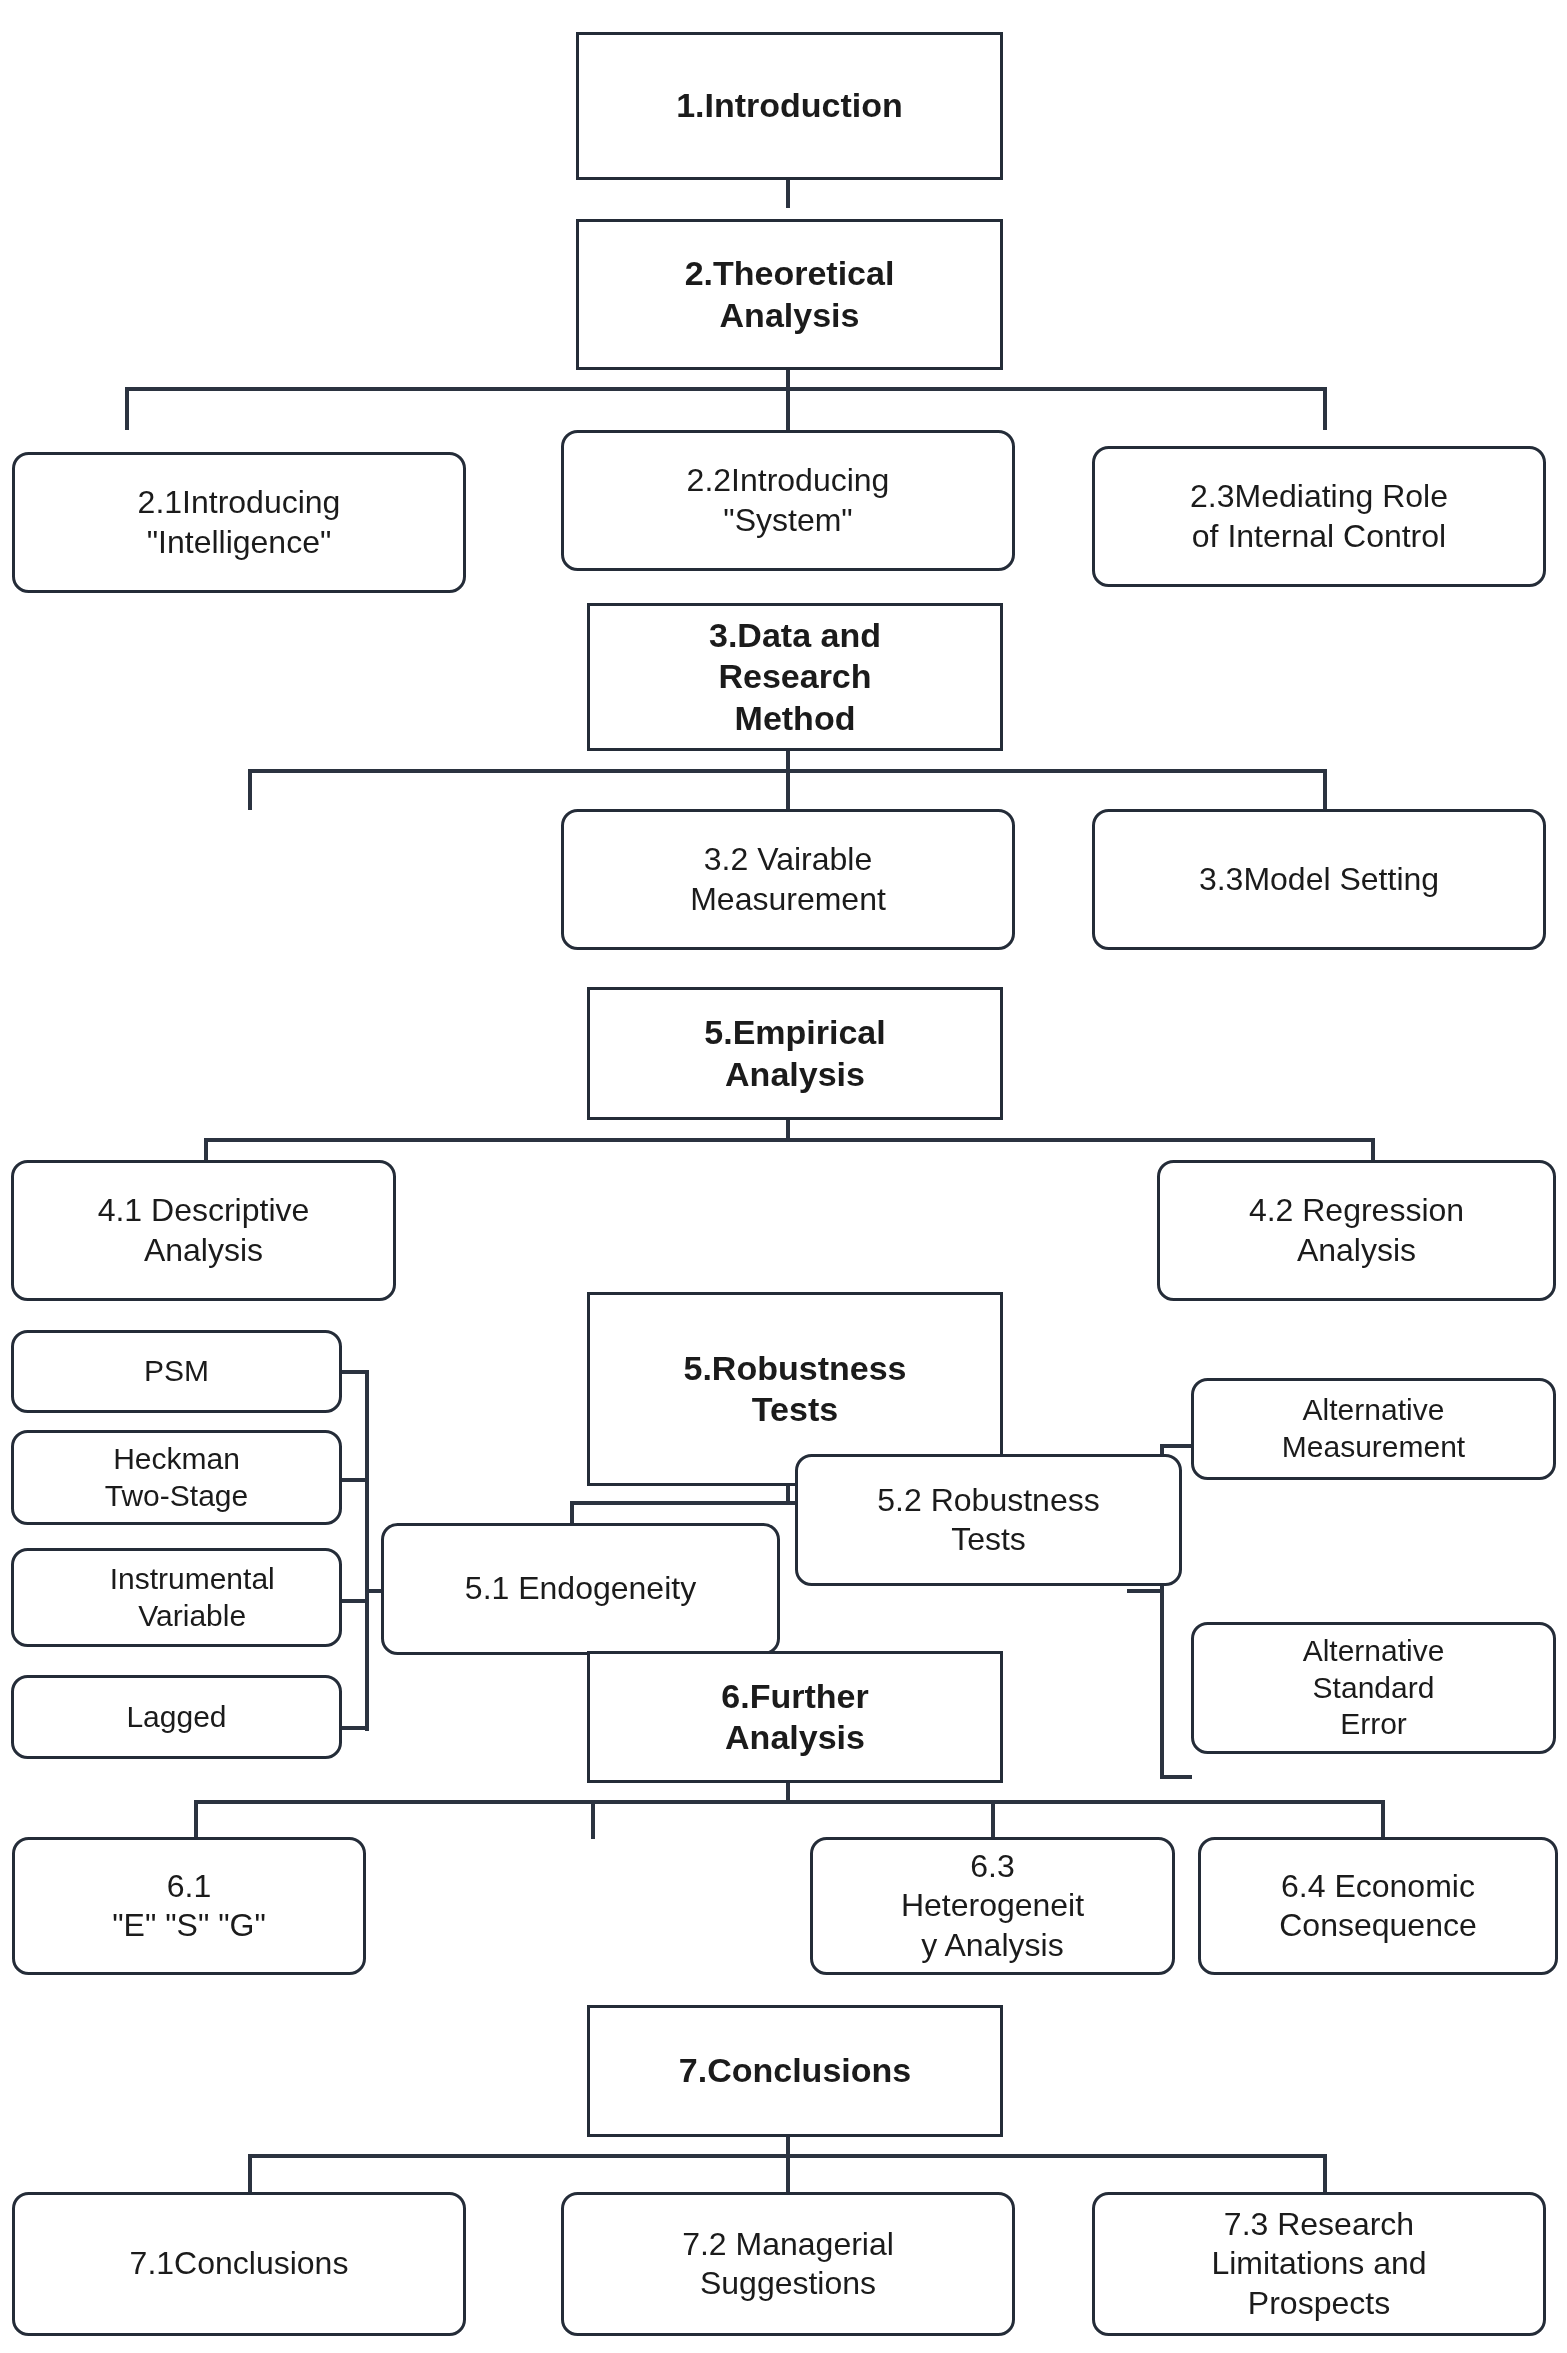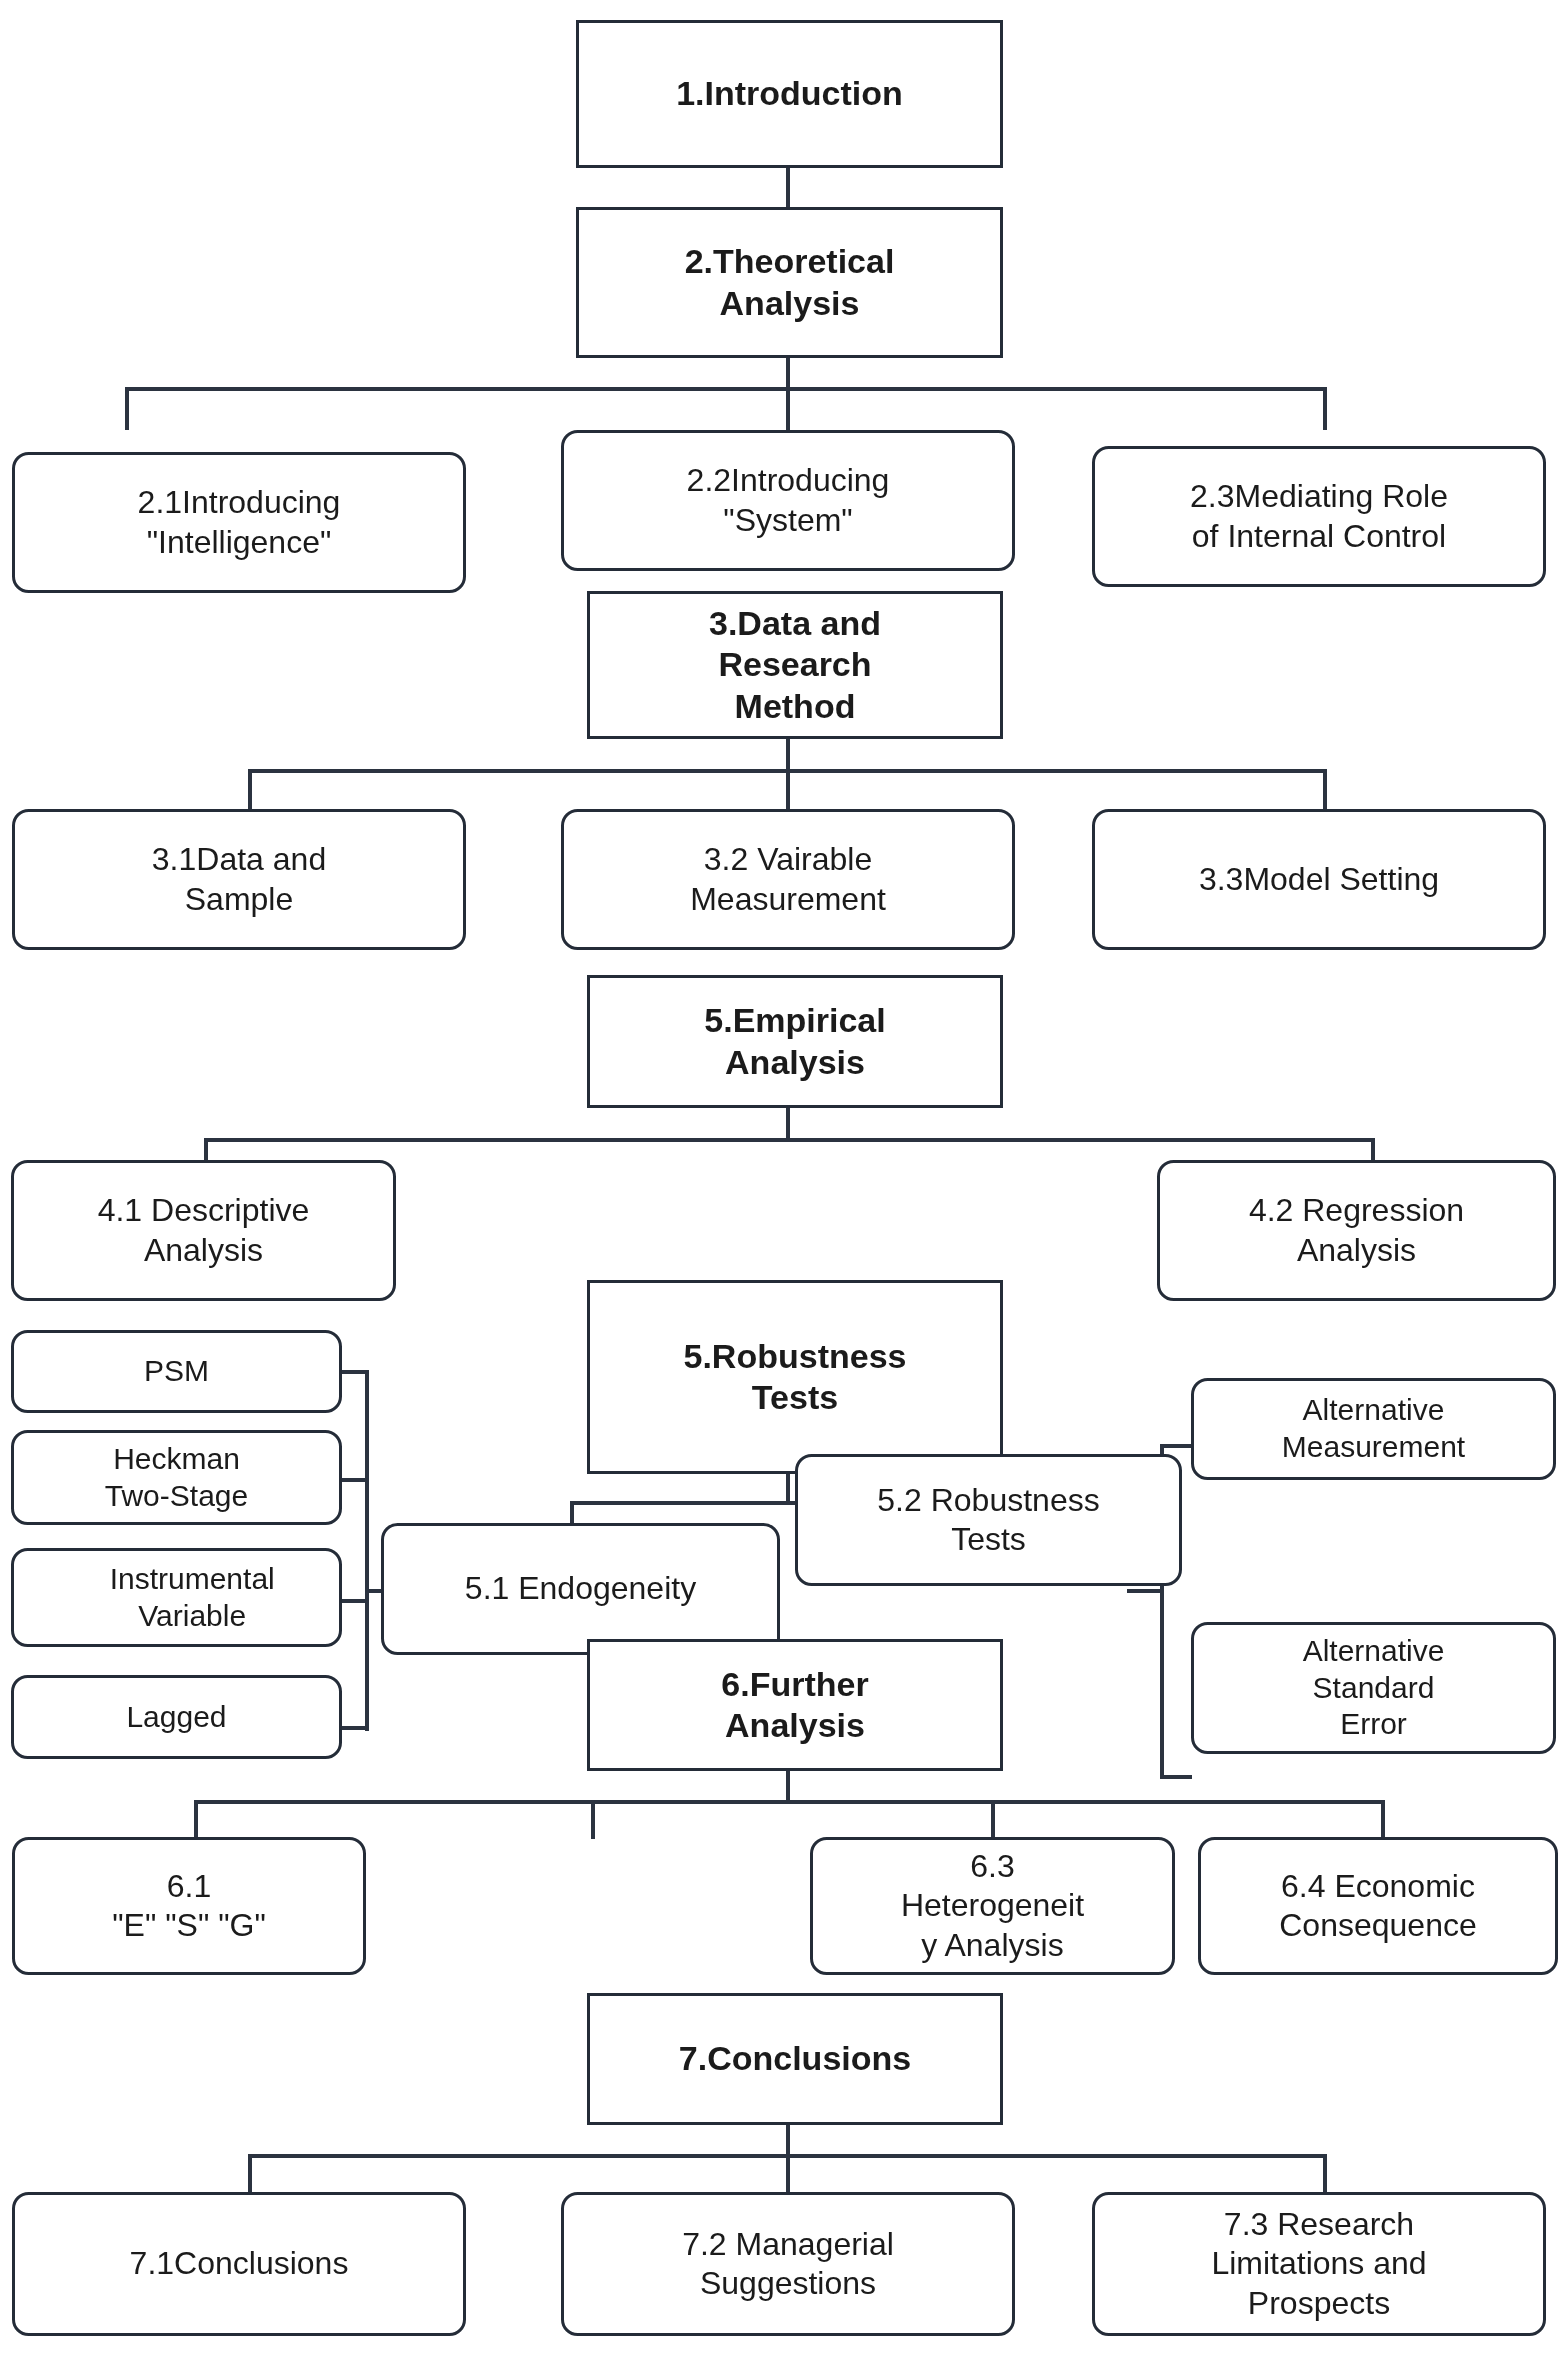--- a/index.html
+++ b/index.html
@@ -19,21 +19,21 @@
     display:flex;
     align-items:center;
     justify-content:center;
     text-align:center;
     color:#1b1b1b;
     line-height:1.22;
     white-space:pre-line;
     padding:3.3px 6.6px;
     z-index:3;
   }
-  .node.square{border-radius:0;}
+  .node.square{border-radius:0;margin-top:12px;}
   .node.round{border-radius:16.6px;}
   .node.main{font-weight:bold;}
   .fs-main{font-size:34px;}
   .fs-sub{font-size:32px;}
   .fs-small{font-size:30px;}
   .conn{
     position:absolute;
     background:#2b3340;
     z-index:1;
   }
@@ -101,22 +101,20 @@
 "Intelligence"</div>
   <div class="node round fs-sub" style="left:561px;top:430px;width:454px;height:141px;">2.2Introducing
 "System"</div>
   <div class="node round fs-sub" style="left:1092px;top:446px;width:454px;height:141px;">2.3Mediating Role
 of Internal Control</div>
 
   <div class="node square main fs-main" style="left:587px;top:591px;width:416px;height:148px;">3.Data and
 Research
 Method</div>
 
-  <div class="node round fs-sub" style="left:12px;top:809px;width:454px;height:141px;">3.1Data and
-Sample</div>
   <div class="node round fs-sub" style="left:561px;top:809px;width:454px;height:141px;">3.2 Vairable
 Measurement</div>
   <div class="node round fs-sub" style="left:1092px;top:809px;width:454px;height:141px;">3.3Model Setting</div>
 
   <div class="node square main fs-main" style="left:587px;top:975px;width:416px;height:133px;">5.Empirical
 Analysis</div>
 
   <div class="node round fs-sub" style="left:11px;top:1160px;width:385px;height:141px;">4.1 Descriptive
 Analysis</div>
   <div class="node round fs-sub" style="left:1157px;top:1160px;width:399px;height:141px;">4.2 Regression

